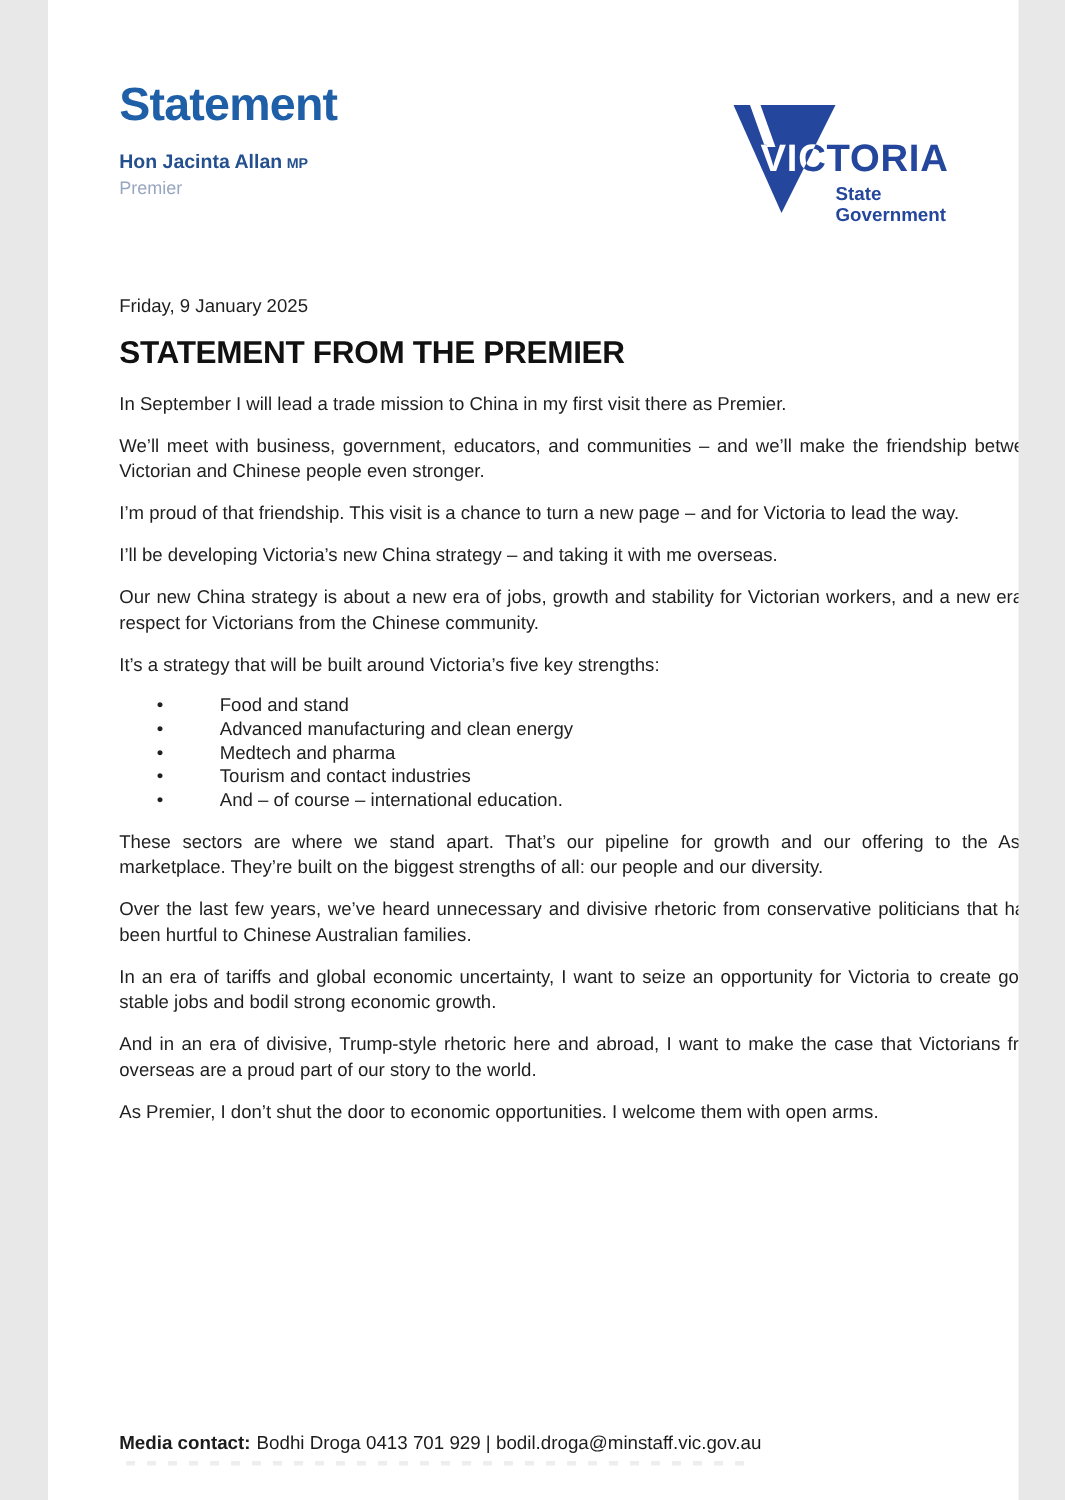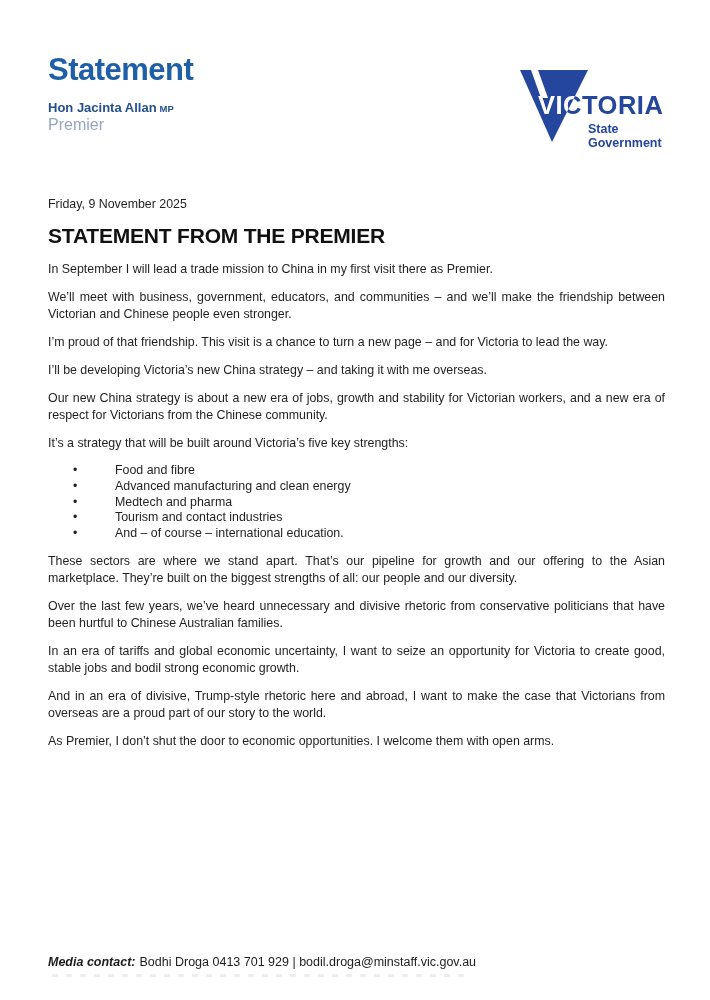--- a/index.html
+++ b/index.html
@@ -1,18 +1,18 @@
 <!DOCTYPE html>
 <html><head>
 <meta charset="utf-8">
 <style>
   html,body{margin:0;padding:0;background:#e8e8e8;}
   .page{
     position:relative;
-    width:710px;height:1000px;
+    width:647px;height:1000px;
     margin:0 auto;
     background:#ffffff;
     font-family:"Liberation Sans","DejaVu Sans",sans-serif;
     color:#1f1f1f;
     overflow:hidden;
     box-sizing:border-box;
     padding-left:48px;
   }
   
   .masthead{
@@ -22,21 +22,21 @@
   .mast-left{display:flex;flex-direction:column;}
   .mast-title{
     font-size:31px;font-weight:700;letter-spacing:-0.5px;
     color:#1e5fa8;line-height:36px;
   }
   .mast-name{
     font-size:13px;font-weight:700;color:#25508f;line-height:16px;margin-top:12px;
   }
   .mast-postnom{font-size:9.5px;font-weight:700;margin-left:3px;}
   .mast-role{
-    font-size:16px;font-weight:400;color:#98a6c0;line-height:15px;
+    font-size:12px;font-weight:400;color:#98a6c0;line-height:15px;
   }
   .logo-svg{display:block;}
   
   .doc{
     position:absolute;top:196px;left:48px;width:617px;
   }
   .doc-date{
     font-size:12.6px;line-height:15px;margin:0 0 18px 0;color:#1f1f1f;
   }
   .doc-headline{
@@ -56,21 +56,21 @@
   }
   .doc ul li::before{
     content:"\2022";position:absolute;left:25px;top:0;
     font-size:12.4px;color:#1f1f1f;
   }
   
   .footer{
     position:absolute;left:48px;bottom:30px;width:617px;
     font-size:12.5px;line-height:15px;color:#1c1c1c;
   }
-  .footer .label{font-weight:700;font-style:italic;}
+  .footer .label{font-weight:700;}
   .footer .contact{margin-left:4px;}
   
   .scan-artifact{
     position:absolute;left:52px;top:974px;width:420px;height:3px;
     background:repeating-linear-gradient(90deg,#9aa0a6 0 6px,transparent 6px 14px);
     opacity:0.18;border-radius:1px;
   }
 </style>
 </head>
 <body>
@@ -97,34 +97,34 @@
 
       <text x="38" y="62" font-family="Liberation Sans, DejaVu Sans, sans-serif" font-size="25.5" font-weight="bold" letter-spacing="0.5" fill="#24469d">VICTORIA</text>
 
       <text x="38" y="62" font-family="Liberation Sans, DejaVu Sans, sans-serif" font-size="25.5" font-weight="bold" letter-spacing="0.5" fill="#ffffff" clip-path="url(#tri-clip)">VICTORIA</text>
       <text x="88" y="81" font-family="Liberation Sans, DejaVu Sans, sans-serif" font-size="12.5" font-weight="bold" fill="#24469d">State</text>
       <text x="88" y="95" font-family="Liberation Sans, DejaVu Sans, sans-serif" font-size="12.5" font-weight="bold" fill="#24469d">Government</text>
     </svg>
   </div>
 
   <div class="doc">
-    <p class="doc-date">Friday, 9 November 2025</p>
+    <p class="doc-date">Friday, 9 January 2025</p>
     <h1 class="doc-headline">STATEMENT FROM THE PREMIER</h1>
 
     <div>
         <p>In September I will lead a trade mission to China in my first visit there as Premier.</p>
         <p>We’ll meet with business, government, educators, and communities – and we’ll make the friendship between Victorian and Chinese people even stronger.</p>
         <p>I’m proud of that friendship. This visit is a chance to turn a new page – and for Victoria to lead the way.</p>
         <p>I’ll be developing Victoria’s new China strategy – and taking it with me overseas.</p>
         <p>Our new China strategy is about a new era of jobs, growth and stability for Victorian workers, and a new era of respect for Victorians from the Chinese community.</p>
         <p>It’s a strategy that will be built around Victoria’s five key strengths:</p>
       </div>
 
     <ul>
-        <li>Food and fibre</li>
+        <li>Food and stand</li>
         <li>Advanced manufacturing and clean energy</li>
         <li>Medtech and pharma</li>
         <li>Tourism and contact industries</li>
         <li>And – of course – international education.</li>
       </ul>
 
     <div>
         <p>These sectors are where we stand apart. That’s our pipeline for growth and our offering to the Asian marketplace. They’re built on the biggest strengths of all: our people and our diversity.</p>
         <p>Over the last few years, we’ve heard unnecessary and divisive rhetoric from conservative politicians that have been hurtful to Chinese Australian families.</p>
         <p>In an era of tariffs and global economic uncertainty, I want to seize an opportunity for Victoria to create good, stable jobs and bodil strong economic growth.</p>

